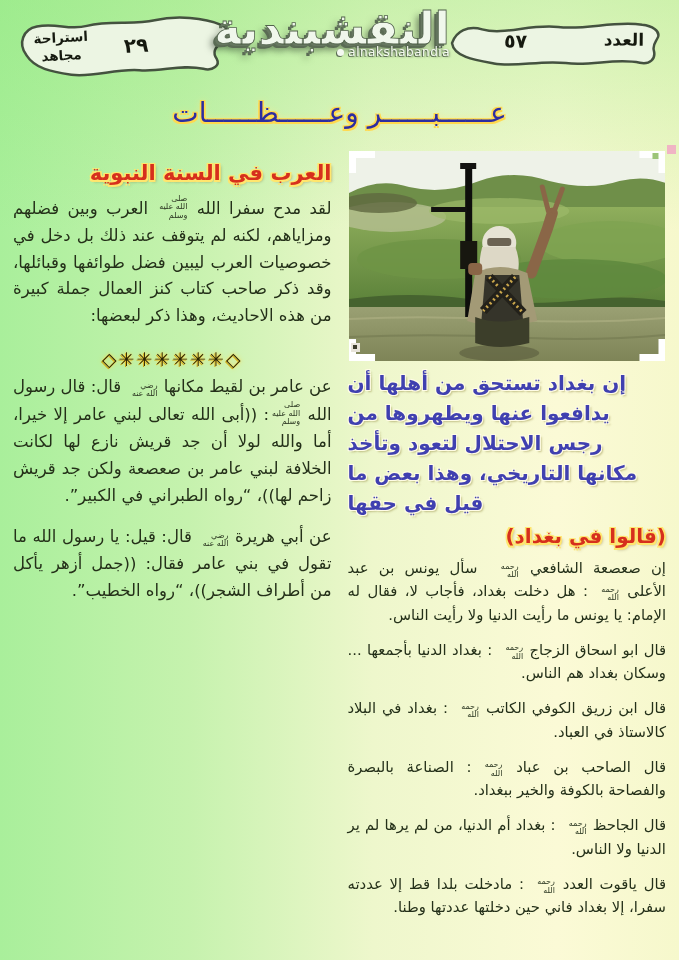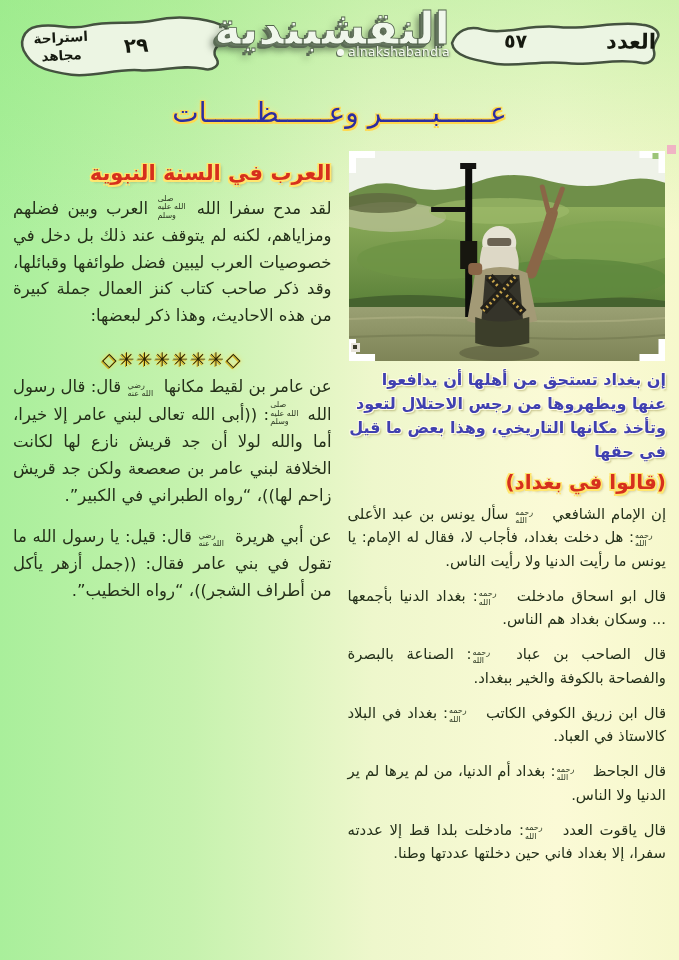--- a/index.html
+++ b/index.html
@@ -14,21 +14,21 @@
       linear-gradient(180deg, rgba(140,230,120,.38) 0%, rgba(140,230,120,0) 24%),
       linear-gradient(90deg,#a9ef9b 0%,#c6f2ae 28%,#eef7cc 55%,#fbfad6 82%,#f6f8cc 100%);
   }
 
   
   .header{position:relative;height:92px;direction:ltr;}
   .banner{position:absolute;}
   .banner svg{position:absolute;inset:0;width:100%;height:100%;overflow:visible;}
   .banner .txt{position:absolute;font-weight:bold;color:#15190f;direction:rtl;}
   .banner-issue{left:446px;top:14px;width:220px;height:60px;transform:rotate(.5deg);}
-  .issue-label{right:10px;top:15px;font-size:21px;}
+  .issue-label{right:22px;top:15px;font-size:17px;}
   .issue-number{left:58px;top:16px;font-size:19px;text-align:center;}
   .banner-section{left:10px;top:10px;width:226px;height:72px;transform:rotate(-3deg);}
   .page-number{left:114px;top:24px;font-size:20px;}
   .section-label{left:24px;top:16px;font-size:13.5px;line-height:1.3;text-align:center;}
 
   .logo{position:absolute;left:236px;top:2px;width:214px;text-align:center;direction:rtl;}
   .logo-ar{
     font-size:45px;font-weight:bold;color:#f0f7ec;letter-spacing:-1px;
     -webkit-text-stroke:.8px #52634c;
     text-shadow:-2px 2px 0 #667760,-4px 4px 0 #5a6b54,-6px 6px 7px rgba(25,40,25,.55);
@@ -59,38 +59,38 @@
                 -1.5px 1.5px 0 #ffe66e,1.5px 1.5px 0 #ffe66e,2px 2px 3px rgba(80,55,0,.35);
   }
   .col-right .h-red{margin:6px 0 8px;font-size:20px;}
 
   .body-text{color:#243019;text-align:justify;direction:rtl;}
   .col-left .body-text{font-size:16.5px;line-height:1.63;margin:0 0 15px;}
   .col-right .quote{font-size:14.8px;line-height:1.56;margin:0 0 12px;color:#243019;text-align:justify;}
 
   .hon{
     display:inline-block;width:30px;min-width:30px;margin:0 1px;
-    font-size:8px;line-height:1.05;text-align:left;vertical-align:-4px;color:#2e3a24;
+    font-size:8px;line-height:1.05;text-align:right;vertical-align:-4px;color:#2e3a24;
   }
 
   .ornament{
     margin:18px 0 4px;text-align:center;font-size:19px;letter-spacing:2px;color:#2a2504;
     text-shadow:0 0 2px #ffd84a,0 0 5px #ffd84a,-1px 1px 0 #c29a00;
   }
   .subheading{margin:12px 0 16px;}
 
   
   .photo{position:relative;margin:0 1px 0;}
   .photo svg{display:block;width:100%;height:210px;}
   .photo::after{ 
     content:"";position:absolute;top:-6px;right:-11px;width:9px;height:9px;background:#f0b4c4;
   }
   .caption{
-    margin:7px 0 0;text-align:right;font-weight:bold;
-    font-size:16px;line-height:1.5;color:#4040b0;direction:rtl;
+    margin:7px 0 0;text-align:left;font-weight:bold;
+    font-size:20px;line-height:1.5;color:#4040b0;direction:rtl;
     text-shadow:-1px -1px 0 #fffce6,1px -1px 0 #fffce6,-1px 1px 0 #fffce6,1px 1px 0 #fffce6,
                  2px 2px 2px rgba(140,130,50,.45);
   }
 </style>
 </head>
 <body>
 
 <div class="page">
 
   <div class="header">
@@ -185,24 +185,24 @@
           <rect x="2" y="192" width="9" height="9" fill="#e8e4da"></rect>
           <rect x="4" y="194" width="4" height="4" fill="#3c3c2c"></rect>
           <rect x="303" y="2" width="6" height="6" fill="#9cc478"></rect>
         </svg>
       </div>
 
       <p class="caption">إن بغداد تستحق من أهلها أن يدافعوا عنها ويطهروها من رجس الاحتلال لتعود وتأخذ مكانها التاريخي، وهذا بعض ما قيل في حقها</p>
 
       <h2 class="h-red">(قالوا في بغداد)</h2>
 
-      <p class="quote"><span>إن الإمام الشافعي </span><span class="hon">رحمه الله</span><span> سأل يونس بن عبد الأعلى </span><span class="hon">رحمه الله</span><span>: هل دخلت بغداد، فأجاب لا، فقال له الإمام: يا يونس ما رأيت الدنيا ولا رأيت الناس.</span></p>
-      <p class="quote"><span>قال ابو اسحاق مادخلت </span><span class="hon">رحمه الله</span><span>: بغداد الدنيا بأجمعها ... وسكان بغداد هم الناس.</span></p>
+      <p class="quote"><span>إن صعصعة الشافعي </span><span class="hon">رحمه الله</span><span> سأل يونس بن عبد الأعلى </span><span class="hon">رحمه الله</span><span>: هل دخلت بغداد، فأجاب لا، فقال له الإمام: يا يونس ما رأيت الدنيا ولا رأيت الناس.</span></p>
+      <p class="quote"><span>قال ابو اسحاق الزجاج </span><span class="hon">رحمه الله</span><span>: بغداد الدنيا بأجمعها ... وسكان بغداد هم الناس.</span></p>
+      <p class="quote"><span>قال ابن زريق الكوفي الكاتب </span><span class="hon">رحمه الله</span><span>: بغداد في البلاد كالاستاذ في العباد.</span></p>
       <p class="quote"><span>قال الصاحب بن عباد </span><span class="hon">رحمه الله</span><span>: الصناعة بالبصرة والفصاحة بالكوفة والخير ببغداد.</span></p>
-      <p class="quote"><span>قال ابن زريق الكوفي الكاتب </span><span class="hon">رحمه الله</span><span>: بغداد في البلاد كالاستاذ في العباد.</span></p>
       <p class="quote"><span>قال الجاحظ </span><span class="hon">رحمه الله</span><span>: بغداد أم الدنيا، من لم يرها لم ير الدنيا ولا الناس.</span></p>
       <p class="quote"><span>قال ياقوت العدد </span><span class="hon">رحمه الله</span><span>: مادخلت بلدا قط إلا عددته سفرا، إلا بغداد فاني حين دخلتها عددتها وطنا.</span></p>
     </div>
 
     <div class="col col-left">
       <h2 class="h-red">العرب في السنة النبوية</h2>
 
       <p class="body-text"><span>لقد مدح سفرا الله </span><span class="hon">صلى الله عليه وسلم</span><span> العرب وبين فضلهم ومزاياهم، لكنه لم يتوقف عند ذلك بل دخل في خصوصيات العرب ليبين فضل طوائفها وقبائلها، وقد ذكر صاحب كتاب كنز العمال جملة كبيرة من هذه الاحاديث، وهذا ذكر لبعضها:</span></p>
 
       <div class="ornament">◇✳✳✳✳✳✳◇</div>

